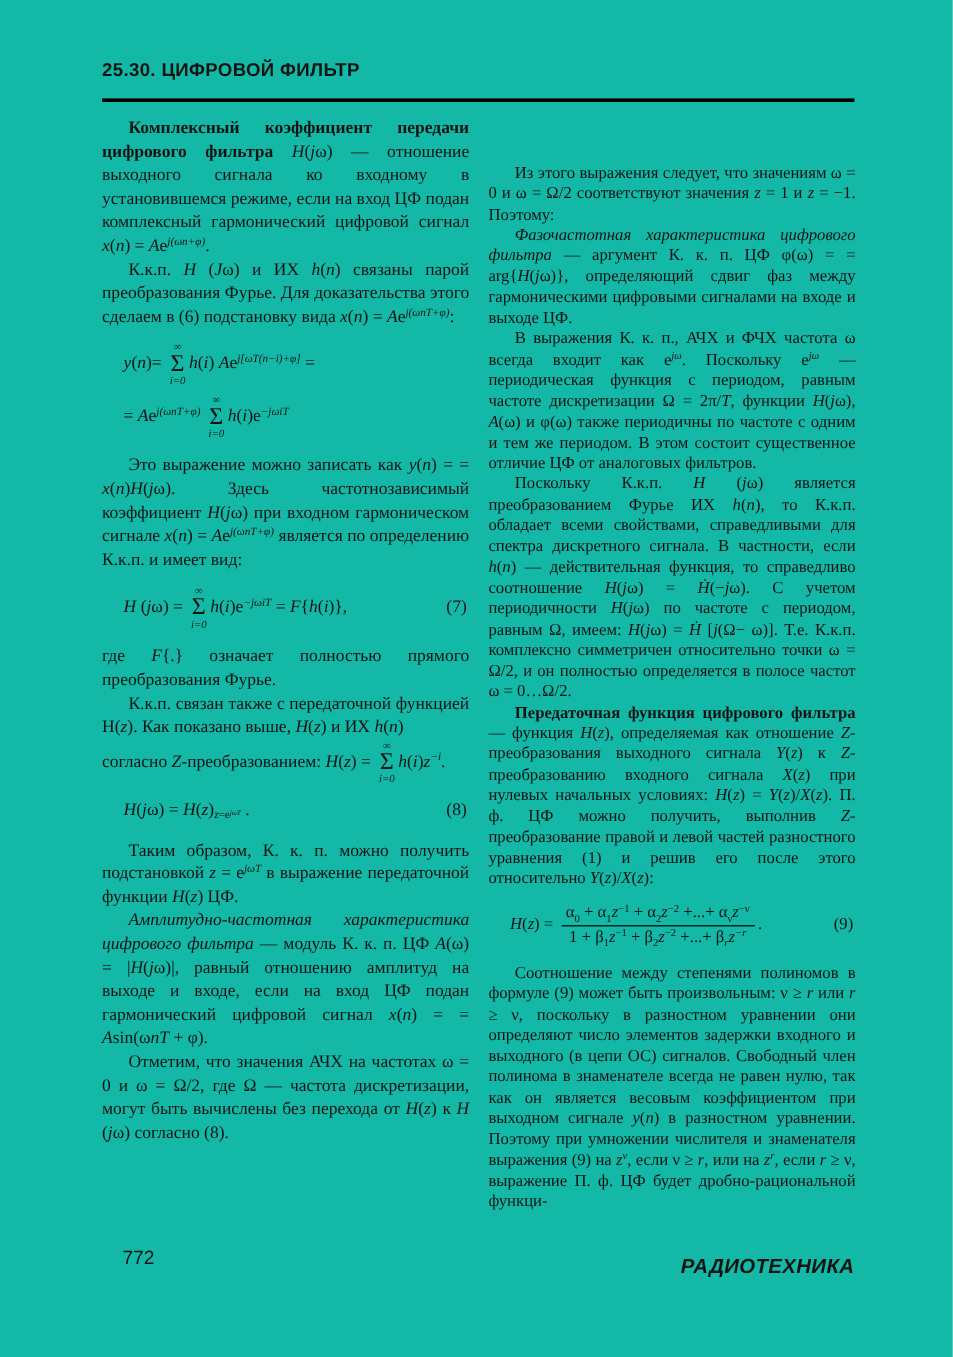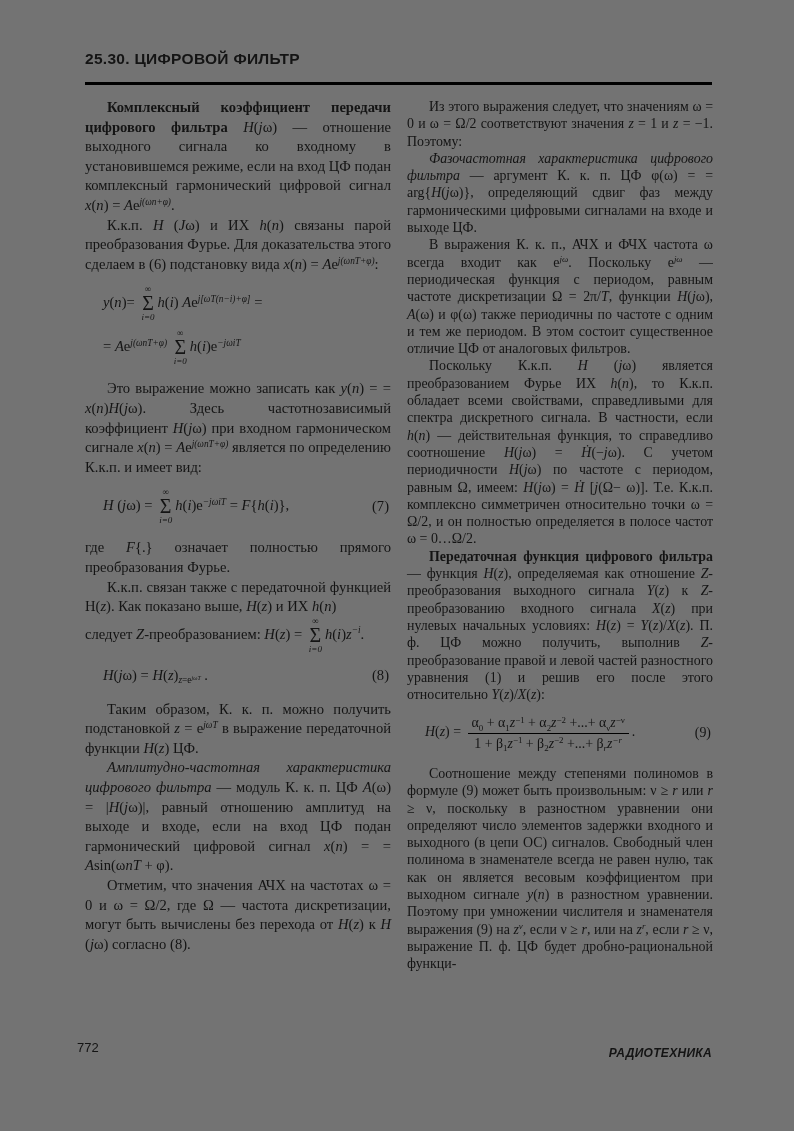--- a/index.html
+++ b/index.html
@@ -1,40 +1,40 @@
 <!DOCTYPE html>
 <html lang="ru"><head>
 <meta charset="utf-8">
 <style>
   html,body{margin:0;padding:0;background:#e8e8e8;}
   .page{
     position:relative;
     width:794px;height:1131px;
-    background:#737373;
+    background:#14b8a6;
     overflow:hidden;
     font-family:"Liberation Serif", serif;
     color:#141414;
   }
   
   .section-header{
     position:absolute;left:85px;top:50px;width:627px;
     font-family:"Liberation Sans", sans-serif;
     font-weight:bold;font-size:15.5px;letter-spacing:.3px;
   }
   .header-rule{
     position:absolute;left:85px;top:82px;width:627px;height:3px;
     background:#000;
   }
   
   .col{
     position:absolute;top:98px;width:306px;
     text-align:justify;
   }
   .col-left{left:85px;font-size:14.6px;line-height:19.6px;}
-  .col-right{left:407px;font-size:13.9px;line-height:17.3px;}
+  .col-right{left:407px;font-size:13.9px;line-height:17.3px;margin-top:38px;}
   .para{margin:0;}
   .para.indent{text-indent:22px;}
   
   .formula-block{margin:11px 0 13px 0;}
   .formula-line{
     position:relative;margin:7px 0;
     padding-left:18px;padding-right:34px;
     text-align:left;
     display:flex;align-items:center;min-height:22px;
   }
@@ -58,27 +58,27 @@
   .sum-s{font-size:20px;line-height:.95;}
   .sum-b{font-size:9px;font-style:italic;line-height:1;}
   
   .frac{
     display:inline-block;vertical-align:middle;text-align:center;margin:0 3px;
   }
   .fr-num{display:block;padding:0 4px 1px 4px;}
   .fr-den{display:block;border-top:1.4px solid #000;padding:1px 4px 0 4px;}
   
   .page-number{
-    position:absolute;left:77px;top:1040px;
-    font-family:"Liberation Sans", sans-serif;font-size:13px;
+    position:absolute;left:102px;top:1040px;
+    font-family:"Liberation Sans", sans-serif;font-size:16px;
   }
   .journal-name{
     position:absolute;right:82px;top:1046px;
     font-family:"Liberation Sans", sans-serif;
-    font-style:italic;font-weight:bold;font-size:12px;letter-spacing:.3px;
+    font-style:italic;font-weight:bold;font-size:17px;letter-spacing:.3px;
   }
 </style>
 </head>
 <body>
 
 <div class="page">
   <div class="section-header">25.30. ЦИФРОВОЙ ФИЛЬТР</div>
   <div class="header-rule"></div>
 
   <div class="col col-left">
@@ -106,21 +106,21 @@
           <span class="f-content"><span class="rn-i">H</span><span class="rn-r"> (</span><span class="rn-i">j</span><span class="rn-r">ω) = </span><span class="sum">
               <span class="sum-a">∞</span>
               <span class="sum-s">Σ</span>
               <span class="sum-b">i=0</span>
             </span><span class="rn-i">h</span><span class="rn-r">(</span><span class="rn-i">i</span><span class="rn-r">)e</span><span class="rn-supi">−jωiT</span><span class="rn-r"> = </span><span class="rn-i">F</span><span class="rn-r">{</span><span class="rn-i">h</span><span class="rn-r">(</span><span class="rn-i">i</span><span class="rn-r">)},</span></span>
           <span class="eq-number">(7)</span>
         </div>
       </div>
       <div class="para"><span class="rn-r">где </span><span class="rn-i">F</span><span class="rn-r">{.} означает полностью прямого преобразования Фурье.</span></div>
       <div class="para indent"><span class="rn-r">К.к.п. связан также с передаточной функцией H(</span><span class="rn-i">z</span><span class="rn-r">). Как показано выше, </span><span class="rn-i">H</span><span class="rn-r">(</span><span class="rn-i">z</span><span class="rn-r">) и ИХ </span><span class="rn-i">h</span><span class="rn-r">(</span><span class="rn-i">n</span><span class="rn-r">)</span></div>
-      <div class="para"><span class="rn-r">следует </span><span class="rn-i">Z</span><span class="rn-r">-преобразованием:  </span><span class="rn-i">H</span><span class="rn-r">(</span><span class="rn-i">z</span><span class="rn-r">) = </span><span class="sum">
+      <div class="para"><span class="rn-r">согласно </span><span class="rn-i">Z</span><span class="rn-r">-преобразованием:  </span><span class="rn-i">H</span><span class="rn-r">(</span><span class="rn-i">z</span><span class="rn-r">) = </span><span class="sum">
           <span class="sum-a">∞</span>
           <span class="sum-s">Σ</span>
           <span class="sum-b">i=0</span>
         </span><span class="rn-i">h</span><span class="rn-r">(</span><span class="rn-i">i</span><span class="rn-r">)</span><span class="rn-i">z</span><span class="rn-supi">−i</span><span class="rn-r">.</span></div>
       <div class="formula-block">
         <div class="formula-line">
           <span class="f-content"><span class="rn-i">H</span><span class="rn-r">(</span><span class="rn-i">j</span><span class="rn-r">ω) = </span><span class="rn-i">H</span><span class="rn-r">(</span><span class="rn-i">z</span><span class="rn-r">)</span><span class="rn-sub"><span class="rn-i">z</span><span class="rn-r">=e</span><span class="rn-supi">jωT</span></span><span class="rn-r"> .</span></span>
           <span class="eq-number">(8)</span>
         </div>
       </div>

